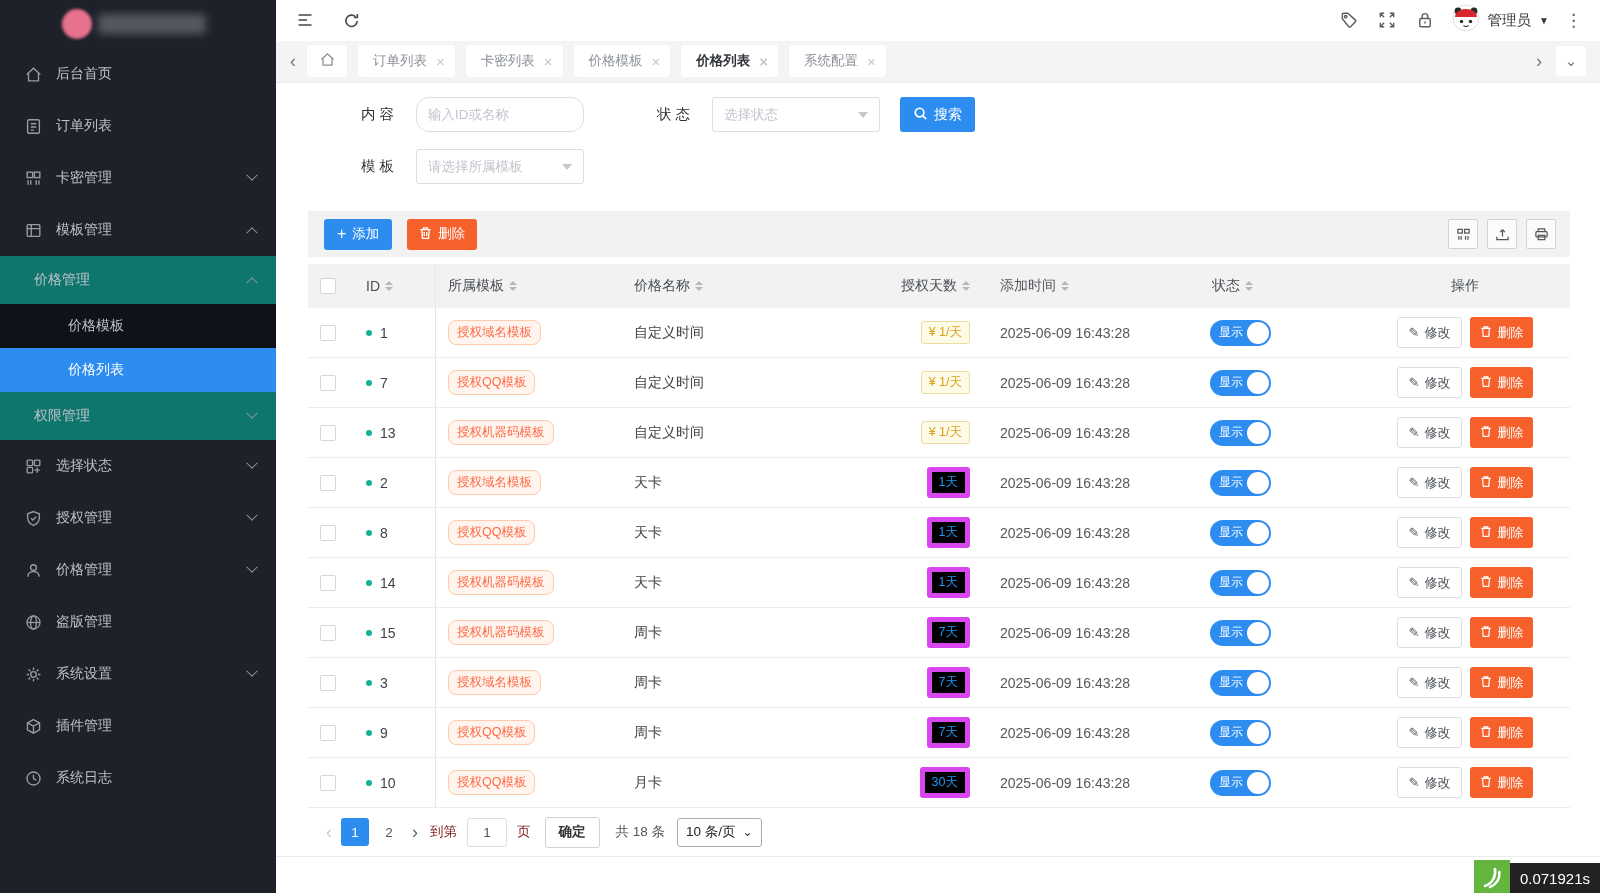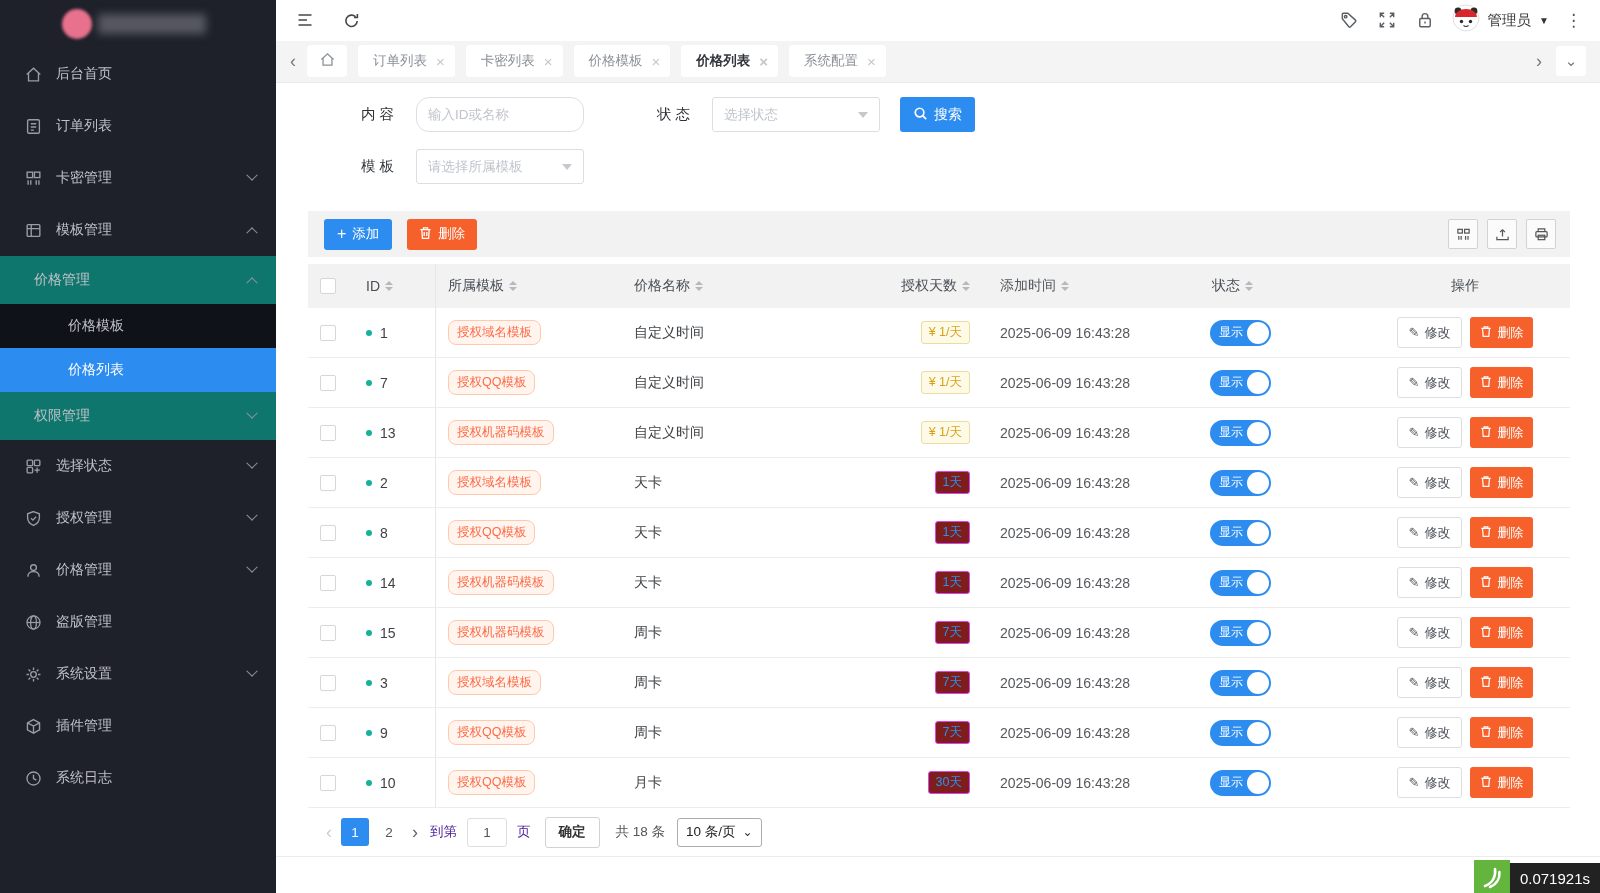--- a/index.html
+++ b/index.html
@@ -75,35 +75,35 @@
   .thead .c-status{padding-left:40px}
   .cb{width:16px;height:16px;border:1px solid #d4d6da;border-radius:2px;background:#fff;cursor:pointer}
   .sort{display:inline-flex;flex-direction:column;gap:2px;margin-left:5px}
   .sort i{width:0;height:0;border-left:4px solid transparent;border-right:4px solid transparent}
   .sort .up{border-bottom:4px solid #b5b8bd}
   .sort .dn{border-top:4px solid #b5b8bd}
   .dot{width:6px;height:6px;border-radius:50%;background:#13b39a;margin-right:8px;flex-shrink:0}
   .badge-tpl{color:#ff6a45;border:1px solid #ffc9ab;background:#fff4ee;padding:4px 8px;border-radius:8px;font-size:12.5px;line-height:1.2}
   .badge-days{padding:3px 7px;border-radius:3px;font-size:12.5px;line-height:1.2}
   .days-warn{color:#d9a118;border:1px solid #eedc9c;background:#fdfae8}
-  .days-info{color:#2196f3;border:1px solid #d946ef;background:#7f1d1d}
+  .days-info{color:#2196f3;border:5px solid #d946ef;background:#000000}
   .switch{position:relative;width:61px;height:26px;border-radius:13px;background:#2d8cf0;display:flex;align-items:center;cursor:pointer}
   .sw-label{color:#fff;font-size:12px;margin-left:9px}
   .knob{position:absolute;right:2px;top:2px;width:22px;height:22px;border-radius:50%;background:#fff}
   .btn-edit{height:31px;border:1px solid #dcdee2;background:#fff;color:#4a4f57;font-size:13px;border-radius:3px;padding:0 11px;display:flex;align-items:center;gap:5px;cursor:pointer}
   .btn-edit .pencil{font-size:13px;color:#55585d}
   .btn-del{height:31px;border:none;background:#f5602b;color:#fff;font-size:13px;border-radius:3px;padding:0 10px;display:flex;align-items:center;gap:5px;cursor:pointer}
 
   
   .pagination{display:flex;align-items:center;height:48px;padding-left:12px;font-size:13.5px;color:#666}
   .pg-chev{font-size:18px;color:#ccc;cursor:pointer;padding:0 6px}
   .pg-chev.on{color:#666}
   .pg-num{min-width:28px;height:28px;display:flex;align-items:center;justify-content:center;border-radius:3px;cursor:pointer;margin:0 3px;color:#555}
   .pg-num.active{background:#2d8cf0;color:#fff}
-  .pg-text{color:#4c1d95;margin:16px 6px}
+  .pg-text{color:#7f1d1d;margin:16px 6px}
   .pg-input{width:40px;height:29px;border:1px solid #dcdee2;border-radius:3px;text-align:center;font-size:13.5px;color:#555;outline:none;margin:0 4px}
   .pg-btn{height:31px;border:1px solid #cfd2d6;background:#fff;border-radius:3px;padding:0 13px;font-size:13.5px;font-weight:bold;color:#333;cursor:pointer;margin:0 8px}
   .pg-total{color:#555;margin:0 8px}
   .pg-select{height:29px;border:1px solid #a9acb0;border-radius:3px;background:#fff;display:flex;align-items:center;gap:7px;padding:0 8px;color:#222;cursor:pointer;margin-left:4px}
   .pg-select .dd{font-size:12px;color:#333}
 
   
   .footer-strip{height:37px;border-top:1px solid #ececec;margin:0 -30px 0 -32px}
   .trace{position:absolute;right:0;bottom:0;display:flex;align-items:flex-end;z-index:5}
   .trace-icon{width:36px;height:33px;background:#63b53e;display:flex;align-items:center;justify-content:center;cursor:pointer}

